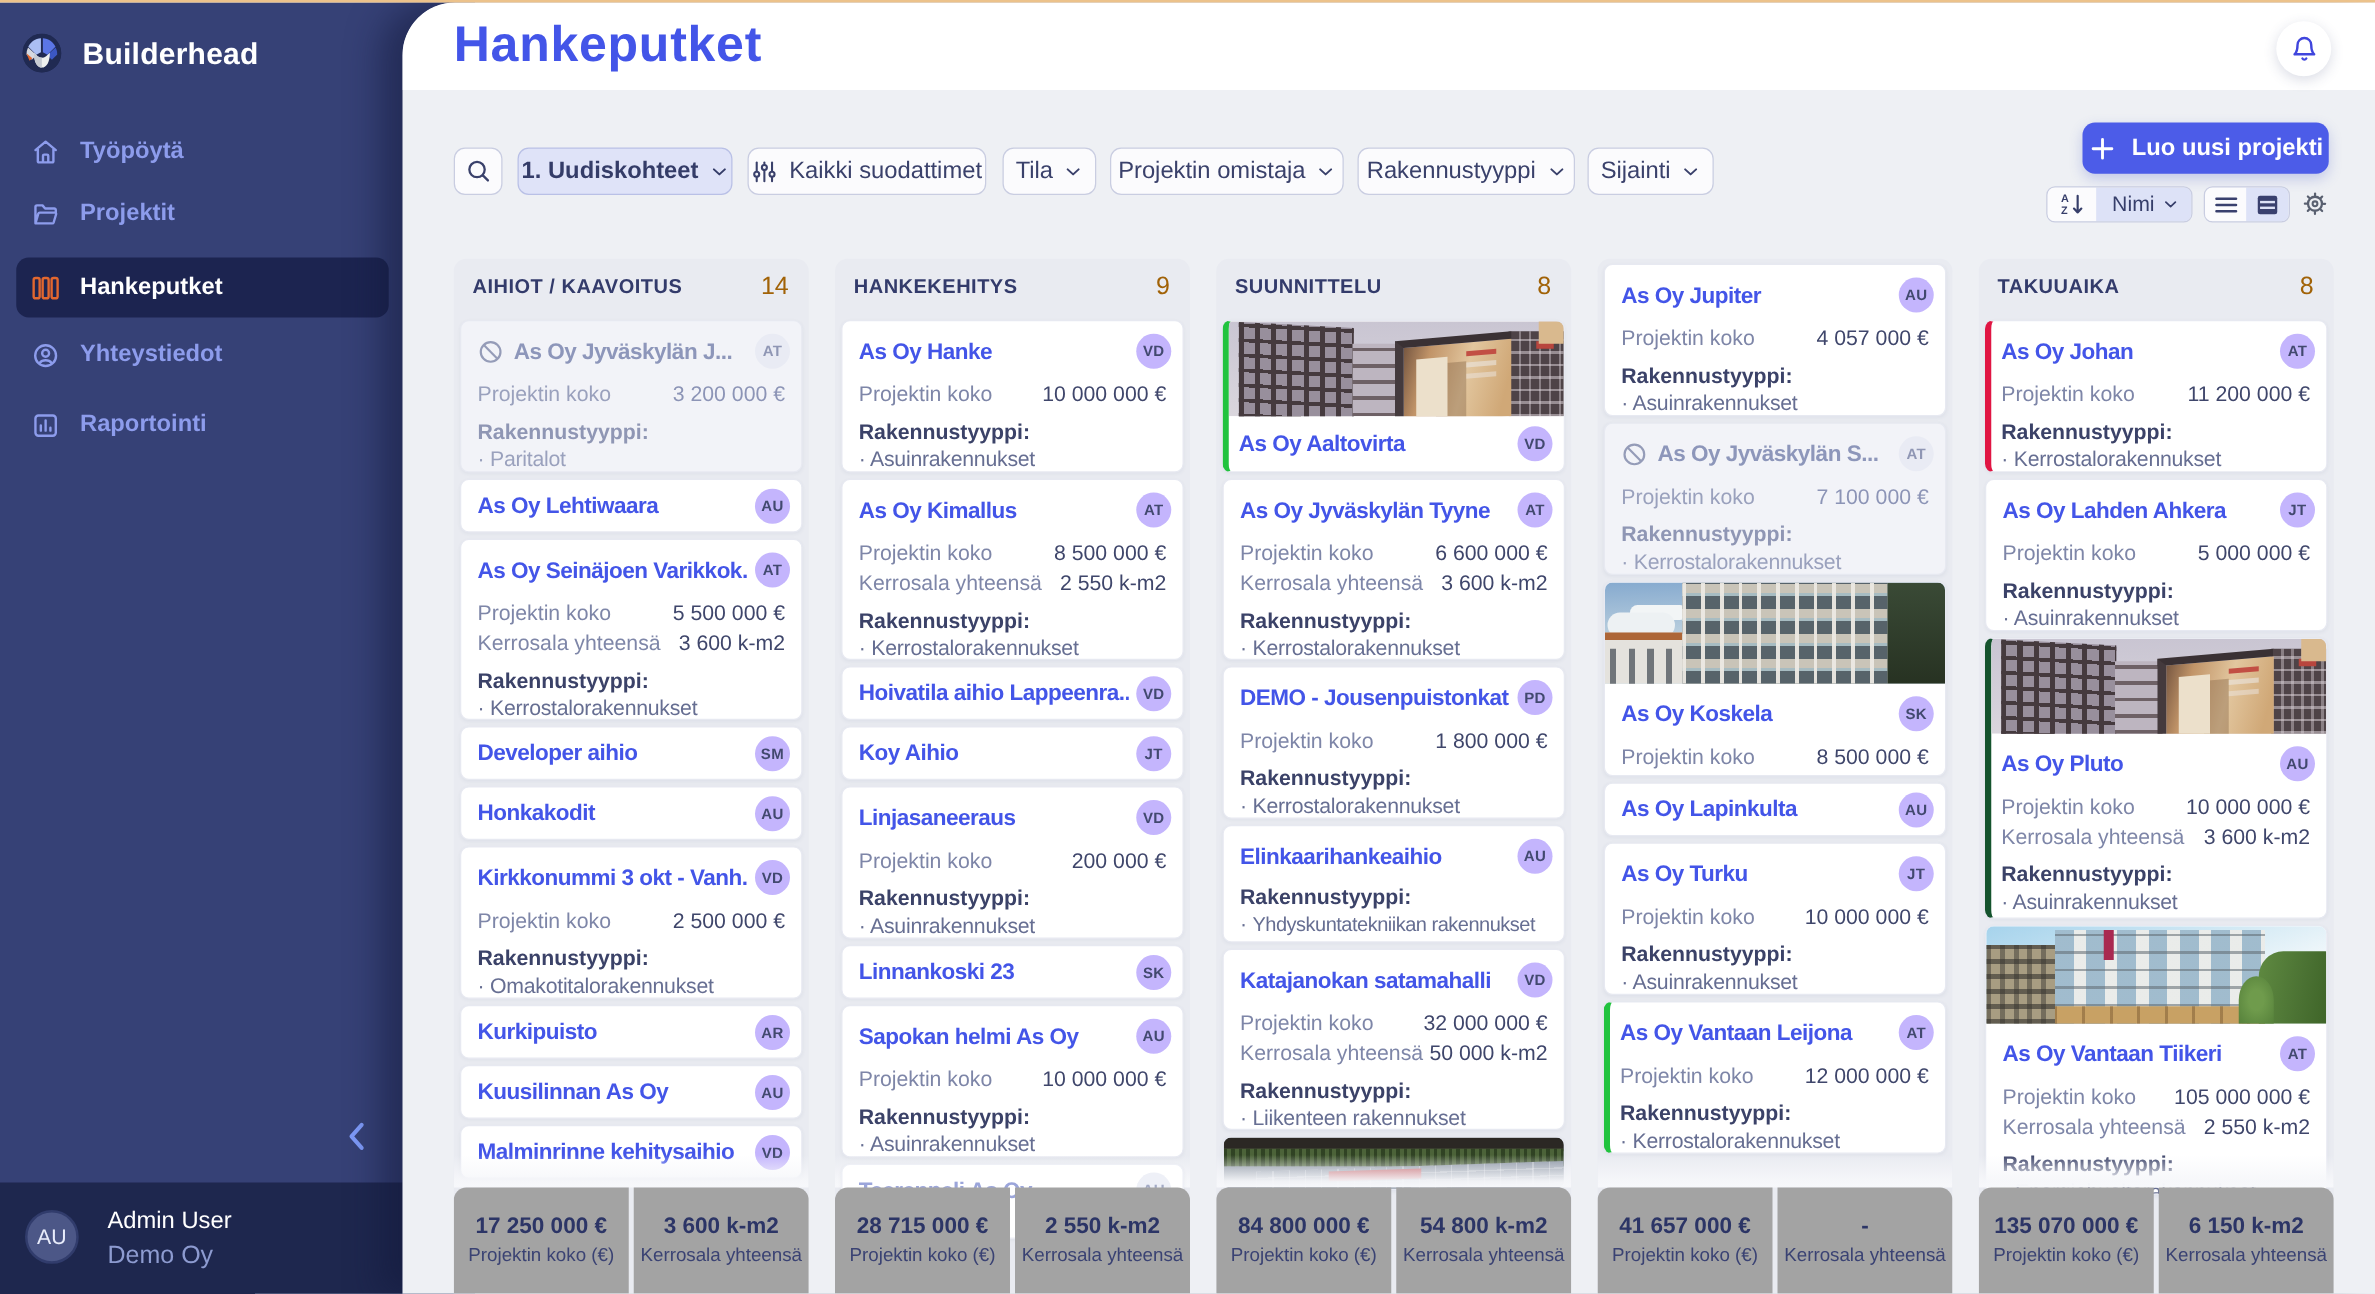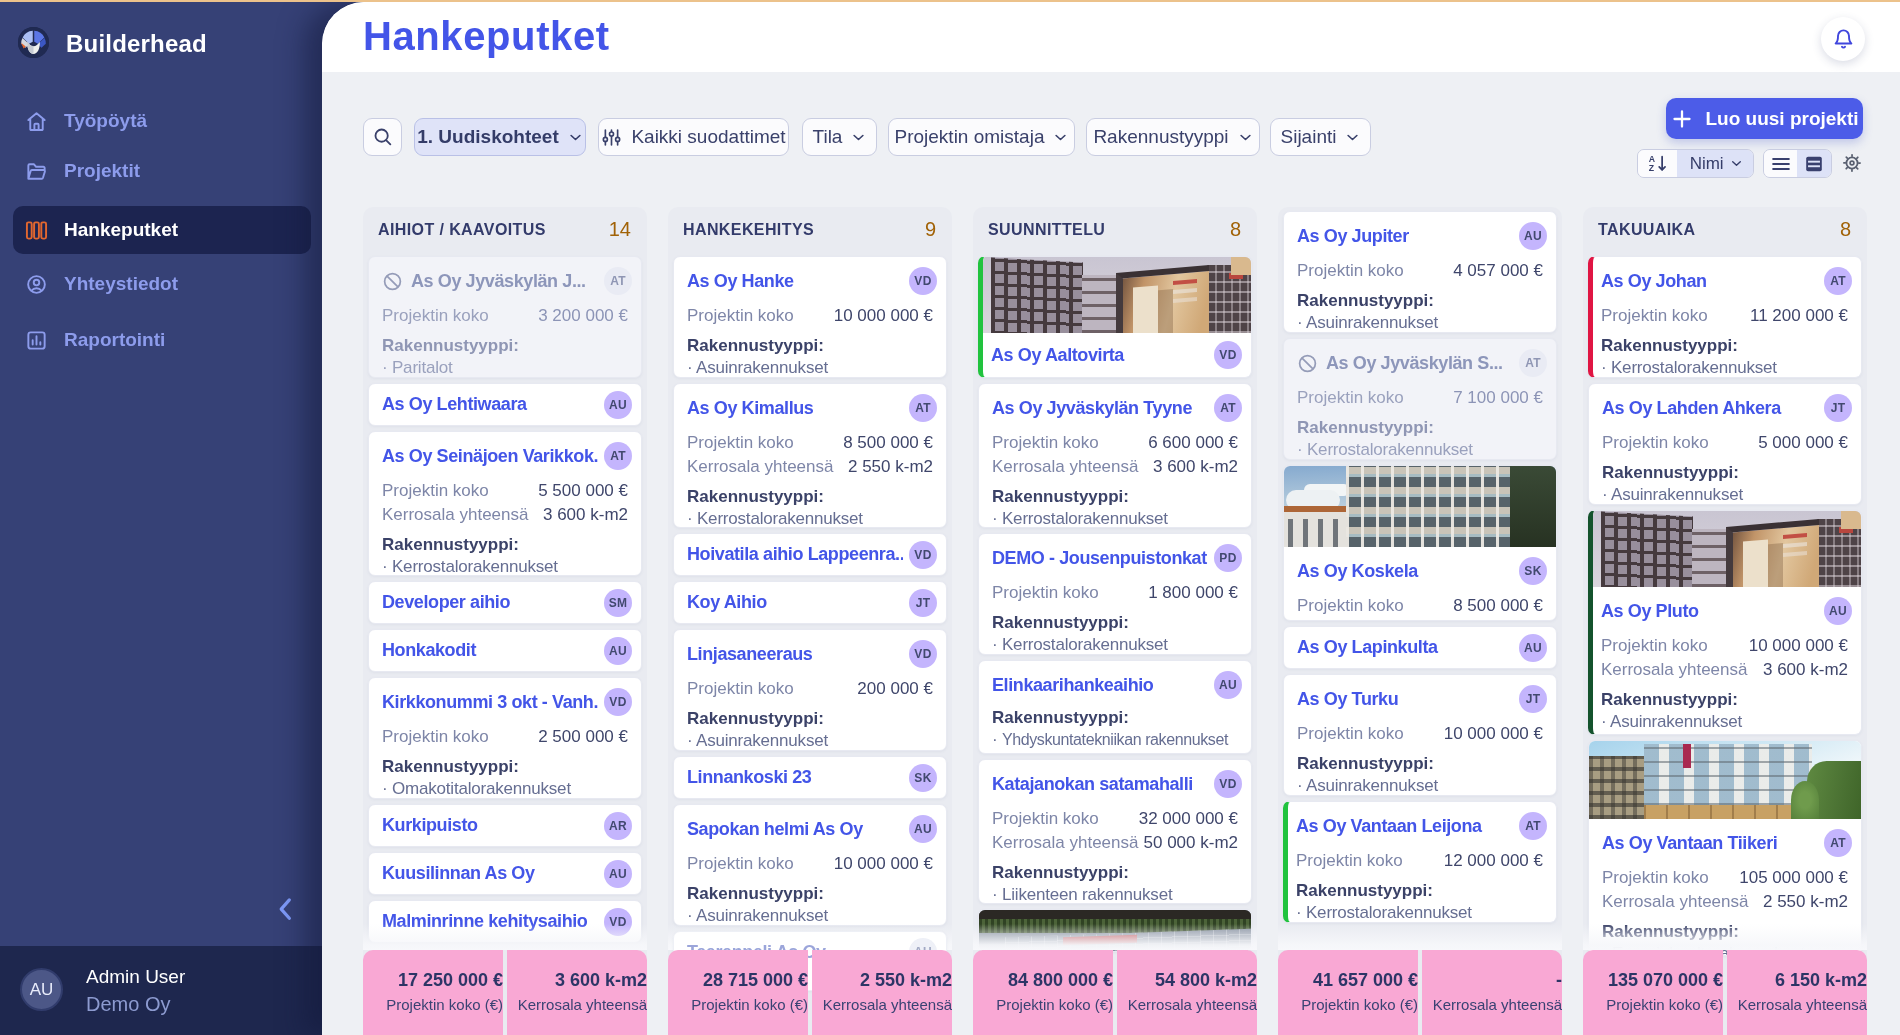--- a/index.html
+++ b/index.html
@@ -56,21 +56,21 @@
 .typ.v{color:#666e92;white-space:nowrap;letter-spacing:-.2px}
 .dis .typ.l{color:#8f96b4}.dis .typ.v{color:#9aa1bd}
 .bl-green{border-left:5px solid #21c33e}
 .bl-red{border-left:5px solid #e01543}
 .bl-blue{border-left:5px solid #14532d}
 .bl-green .trow,.bl-red .trow,.bl-blue .trow{padding-left:8px}
 .bl-green .kv,.bl-red .kv,.bl-blue .kv,.bl-green .typ,.bl-red .typ,.bl-blue .typ{padding-left:8px}
 .cimg{position:relative;overflow:hidden}
 .fade{position:absolute;left:0;bottom:85px;width:100%;height:26px;background:linear-gradient(to bottom,rgba(237,239,245,0),rgba(246,247,250,.95) 80%,#f7f8fb);z-index:5}
 .cfoot{position:absolute;left:0;bottom:0;width:100%;height:85px;display:flex;gap:4px;z-index:7}
-.fcell{flex:1;background:#f9a8d4;padding-top:20px;text-align:right}
+.fcell{flex:1;background:#a3a3a3;padding-top:20px;text-align:center}
 .fcell:first-child{border-top-left-radius:10px}
 .fcell:last-child{border-top-right-radius:10px}
 .fv{font-size:18px;font-weight:bold;color:#2c3566}
 .fl{font-size:15px;color:#3a4273;margin-top:5px}
 
 .imgA{height:76px;background:linear-gradient(#c9c5d2,#dad6dd)}
 .imgA .b1{position:absolute;left:8px;top:3px;width:92px;height:76px;background:#988f9c;background-image:repeating-linear-gradient(0deg,#453a3e 0 3px,rgba(0,0,0,0) 3px 12px),repeating-linear-gradient(90deg,#453a3e 0 4px,rgba(0,0,0,0) 4px 13px);transform:skewY(3deg)}
 .imgA .b2{position:absolute;left:99px;top:18px;width:38px;height:58px;background:#bdb5c0;background-image:repeating-linear-gradient(0deg,#6e6166 0 3px,rgba(0,0,0,0) 3px 13px)}
 .imgA .b3{position:absolute;left:133px;top:12px;width:93px;height:68px;background:linear-gradient(105deg,#775741 0,#c19468 22%,#e2c69e 55%,#d0a877 90%);transform:skewY(-5deg);border-top:6px solid #3a3134;border-left:7px solid #443a3d}
 .imgA .b3 i{position:absolute;left:10px;top:10px;width:25px;height:48px;background:#ece0cb;box-shadow:15px 5px 0 rgba(125,95,65,.38)}

